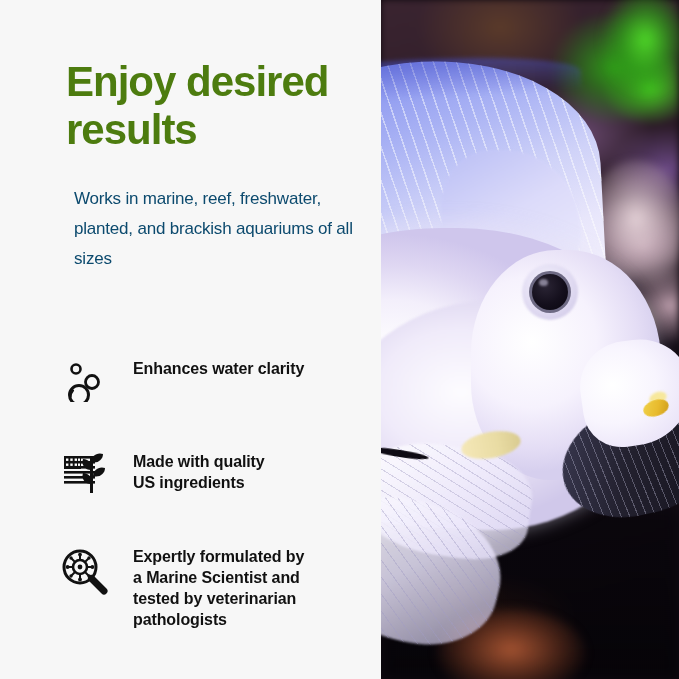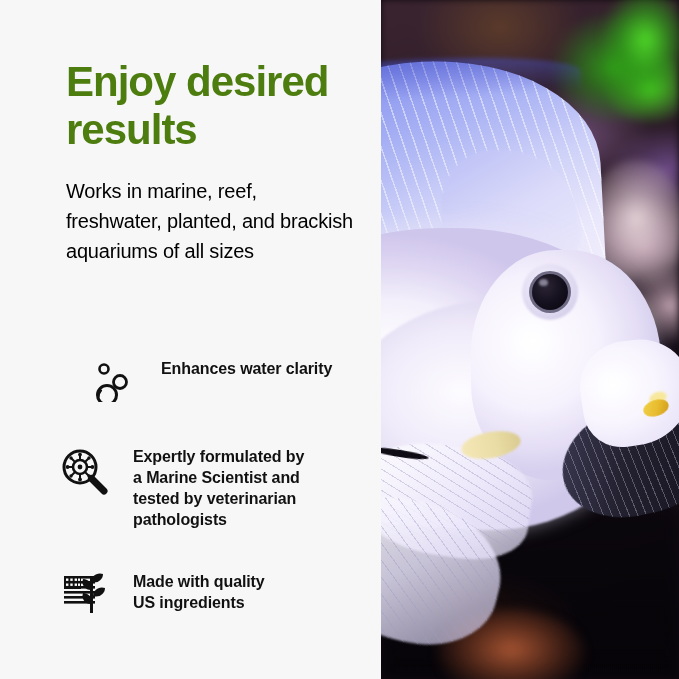--- a/index.html
+++ b/index.html
@@ -32,41 +32,41 @@
     line-height:48px;
     font-weight:bold;
     letter-spacing:-1px;
     color:#4d7c0f;
     margin:0;
   }
   .subheading{
     position:absolute;
     left:66px;top:176px;
     width:290px;
-    font-size:20px;
+    font-size:17px;
     line-height:30px;
     font-weight:400;
-    color:#000000;
+    color:#0c4a6e;
     letter-spacing:-0.2px;
-    margin:0;
+    margin:8px;
   }
 
   .features{
     position:absolute;
     left:0;top:340px;
     width:381px;
   }
   .feature-row{
     position:relative;
     display:flex;
     align-items:flex-start;
     padding-left:60px;
     box-sizing:border-box;
   }
-  .feature-row.r1{height:100px;margin-left:28px;}
+  .feature-row.r1{height:100px;}
   .feature-row.r2{height:100px;}
   .feature-row.r3{height:120px;}
 
   .feature-icon{
     flex:0 0 50px;
     height:50px;
     position:relative;
   }
   .feature-text{
     margin-left:23px;
@@ -341,20 +341,56 @@
       <div class="feature-row r1">
         <div class="feature-icon">
           <svg width="50" height="50" viewBox="0 0 50 50" aria-hidden="true">
             <circle cx="16" cy="17" r="4.5" fill="none" stroke="#111111" stroke-width="2.6"></circle>
             <circle cx="32" cy="30" r="6.5" fill="none" stroke="#111111" stroke-width="2.8"></circle>
             <circle cx="19" cy="43" r="9.5" fill="none" stroke="#111111" stroke-width="3"></circle>
             <path d="M13 38.5 A9.5 9.5 0 0 0 10.5 45" fill="none" stroke="#111111" stroke-width="2.2" stroke-linecap="round"></path>
           </svg>
         </div>
         <div class="feature-text">Enhances water clarity</div>
+      </div>
+
+      <div class="feature-row r2">
+        <div class="feature-icon">
+          <svg width="50" height="50" viewBox="0 0 50 50" aria-hidden="true">
+
+            <rect x="4" y="8" width="17" height="13" fill="#111111"></rect>
+            <g fill="#ffffff">
+              <rect x="6" y="10.5" width="2.4" height="2.4"></rect>
+              <rect x="10.3" y="10.5" width="2.4" height="2.4"></rect>
+              <rect x="14.6" y="10.5" width="2.4" height="2.4"></rect>
+              <rect x="18" y="10.5" width="2" height="2.4"></rect>
+              <rect x="6" y="15.5" width="2.4" height="2.4"></rect>
+              <rect x="10.3" y="15.5" width="2.4" height="2.4"></rect>
+              <rect x="14.6" y="15.5" width="2.4" height="2.4"></rect>
+              <rect x="18" y="15.5" width="2" height="2.4"></rect>
+            </g>
+
+            <rect x="21" y="8" width="14" height="2.6" fill="#111111"></rect>
+            <rect x="21" y="13" width="14" height="2.6" fill="#111111"></rect>
+            <rect x="21" y="18" width="14" height="2.6" fill="#111111"></rect>
+
+            <rect x="4" y="23" width="31" height="2.6" fill="#111111"></rect>
+            <rect x="4" y="28" width="31" height="2.6" fill="#111111"></rect>
+            <rect x="4" y="33" width="31" height="2.6" fill="#111111"></rect>
+
+            <rect x="30" y="9" width="3" height="36" fill="#111111"></rect>
+
+            <path d="M31 14 C31 8, 37 4, 43 6 C43 12, 37 16, 31 14 Z" fill="#111111"></path>
+            <path d="M31 22 C25 22, 21 17, 23 11 C29 11, 33 16, 31 22 Z" fill="#111111"></path>
+            <path d="M33 28 C33 22, 39 18, 45 20 C45 26, 39 30, 33 28 Z" fill="#111111"></path>
+            <path d="M31 36 C25 36, 21 31, 23 25 C29 25, 33 30, 31 36 Z" fill="#111111"></path>
+          </svg>
+        </div>
+        <div class="feature-text">Made with quality
+US ingredients</div>
       </div>
 
       <div class="feature-row r3">
         <div class="feature-icon">
           <svg width="50" height="50" viewBox="0 0 50 50" aria-hidden="true">
             <circle cx="20" cy="20" r="16" fill="none" stroke="#111111" stroke-width="3"></circle>
 
             <line x1="31.5" y1="31.5" x2="44" y2="44" stroke="#111111" stroke-width="7" stroke-linecap="round"></line>
 
             <circle cx="20" cy="20" r="7" fill="none" stroke="#111111" stroke-width="2.6"></circle>
@@ -381,56 +417,20 @@
               <circle cx="29" cy="29" r="1.7"></circle>
             </g>
           </svg>
         </div>
         <div class="feature-text">Expertly formulated by
 a Marine Scientist and
 tested by veterinarian
 pathologists</div>
       </div>
 
-      <div class="feature-row r2">
-        <div class="feature-icon">
-          <svg width="50" height="50" viewBox="0 0 50 50" aria-hidden="true">
-
-            <rect x="4" y="8" width="17" height="13" fill="#111111"></rect>
-            <g fill="#ffffff">
-              <rect x="6" y="10.5" width="2.4" height="2.4"></rect>
-              <rect x="10.3" y="10.5" width="2.4" height="2.4"></rect>
-              <rect x="14.6" y="10.5" width="2.4" height="2.4"></rect>
-              <rect x="18" y="10.5" width="2" height="2.4"></rect>
-              <rect x="6" y="15.5" width="2.4" height="2.4"></rect>
-              <rect x="10.3" y="15.5" width="2.4" height="2.4"></rect>
-              <rect x="14.6" y="15.5" width="2.4" height="2.4"></rect>
-              <rect x="18" y="15.5" width="2" height="2.4"></rect>
-            </g>
-
-            <rect x="21" y="8" width="14" height="2.6" fill="#111111"></rect>
-            <rect x="21" y="13" width="14" height="2.6" fill="#111111"></rect>
-            <rect x="21" y="18" width="14" height="2.6" fill="#111111"></rect>
-
-            <rect x="4" y="23" width="31" height="2.6" fill="#111111"></rect>
-            <rect x="4" y="28" width="31" height="2.6" fill="#111111"></rect>
-            <rect x="4" y="33" width="31" height="2.6" fill="#111111"></rect>
-
-            <rect x="30" y="9" width="3" height="36" fill="#111111"></rect>
-
-            <path d="M31 14 C31 8, 37 4, 43 6 C43 12, 37 16, 31 14 Z" fill="#111111"></path>
-            <path d="M31 22 C25 22, 21 17, 23 11 C29 11, 33 16, 31 22 Z" fill="#111111"></path>
-            <path d="M33 28 C33 22, 39 18, 45 20 C45 26, 39 30, 33 28 Z" fill="#111111"></path>
-            <path d="M31 36 C25 36, 21 31, 23 25 C29 25, 33 30, 31 36 Z" fill="#111111"></path>
-          </svg>
-        </div>
-        <div class="feature-text">Made with quality
-US ingredients</div>
-      </div>
-
     </div>
   </div>
 
   <div class="photo">
     <div class="ph bg-base"></div>
     <div class="ph green-algae"></div>
     <div class="ph coral-pink"></div>
     <div class="ph bg-dark-bottom"></div>
     <div class="ph coral-bottom"></div>
 

